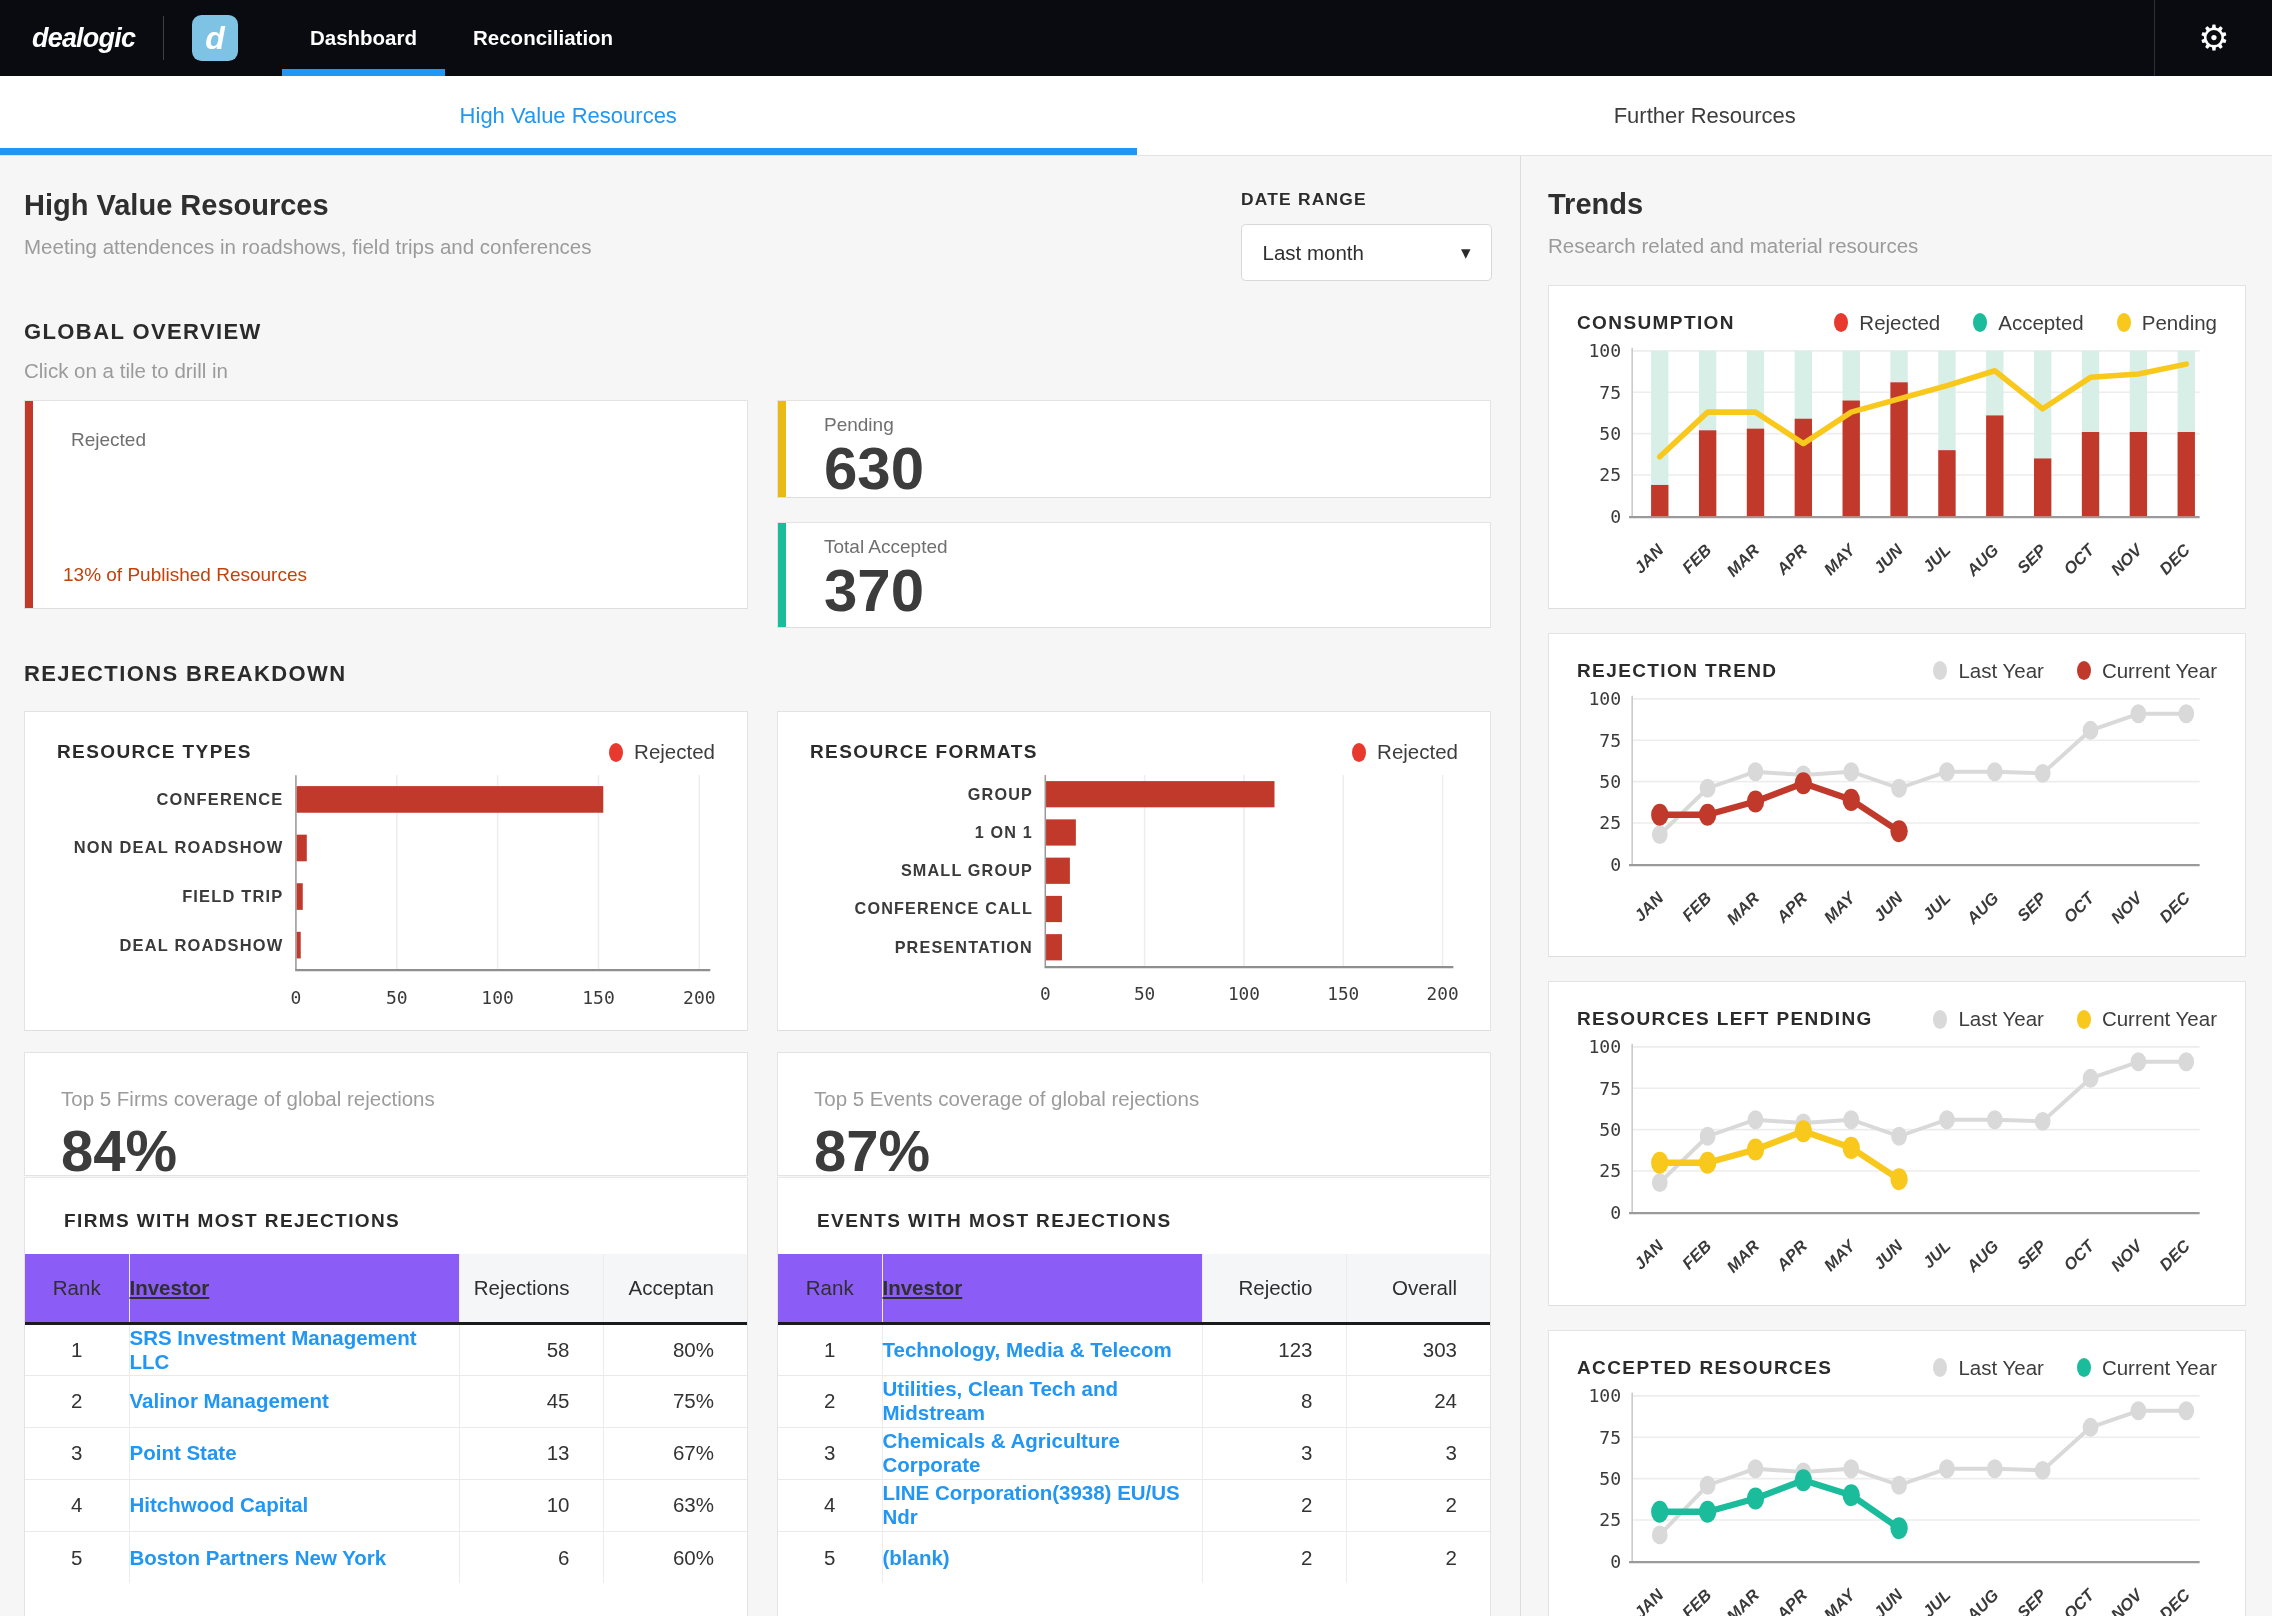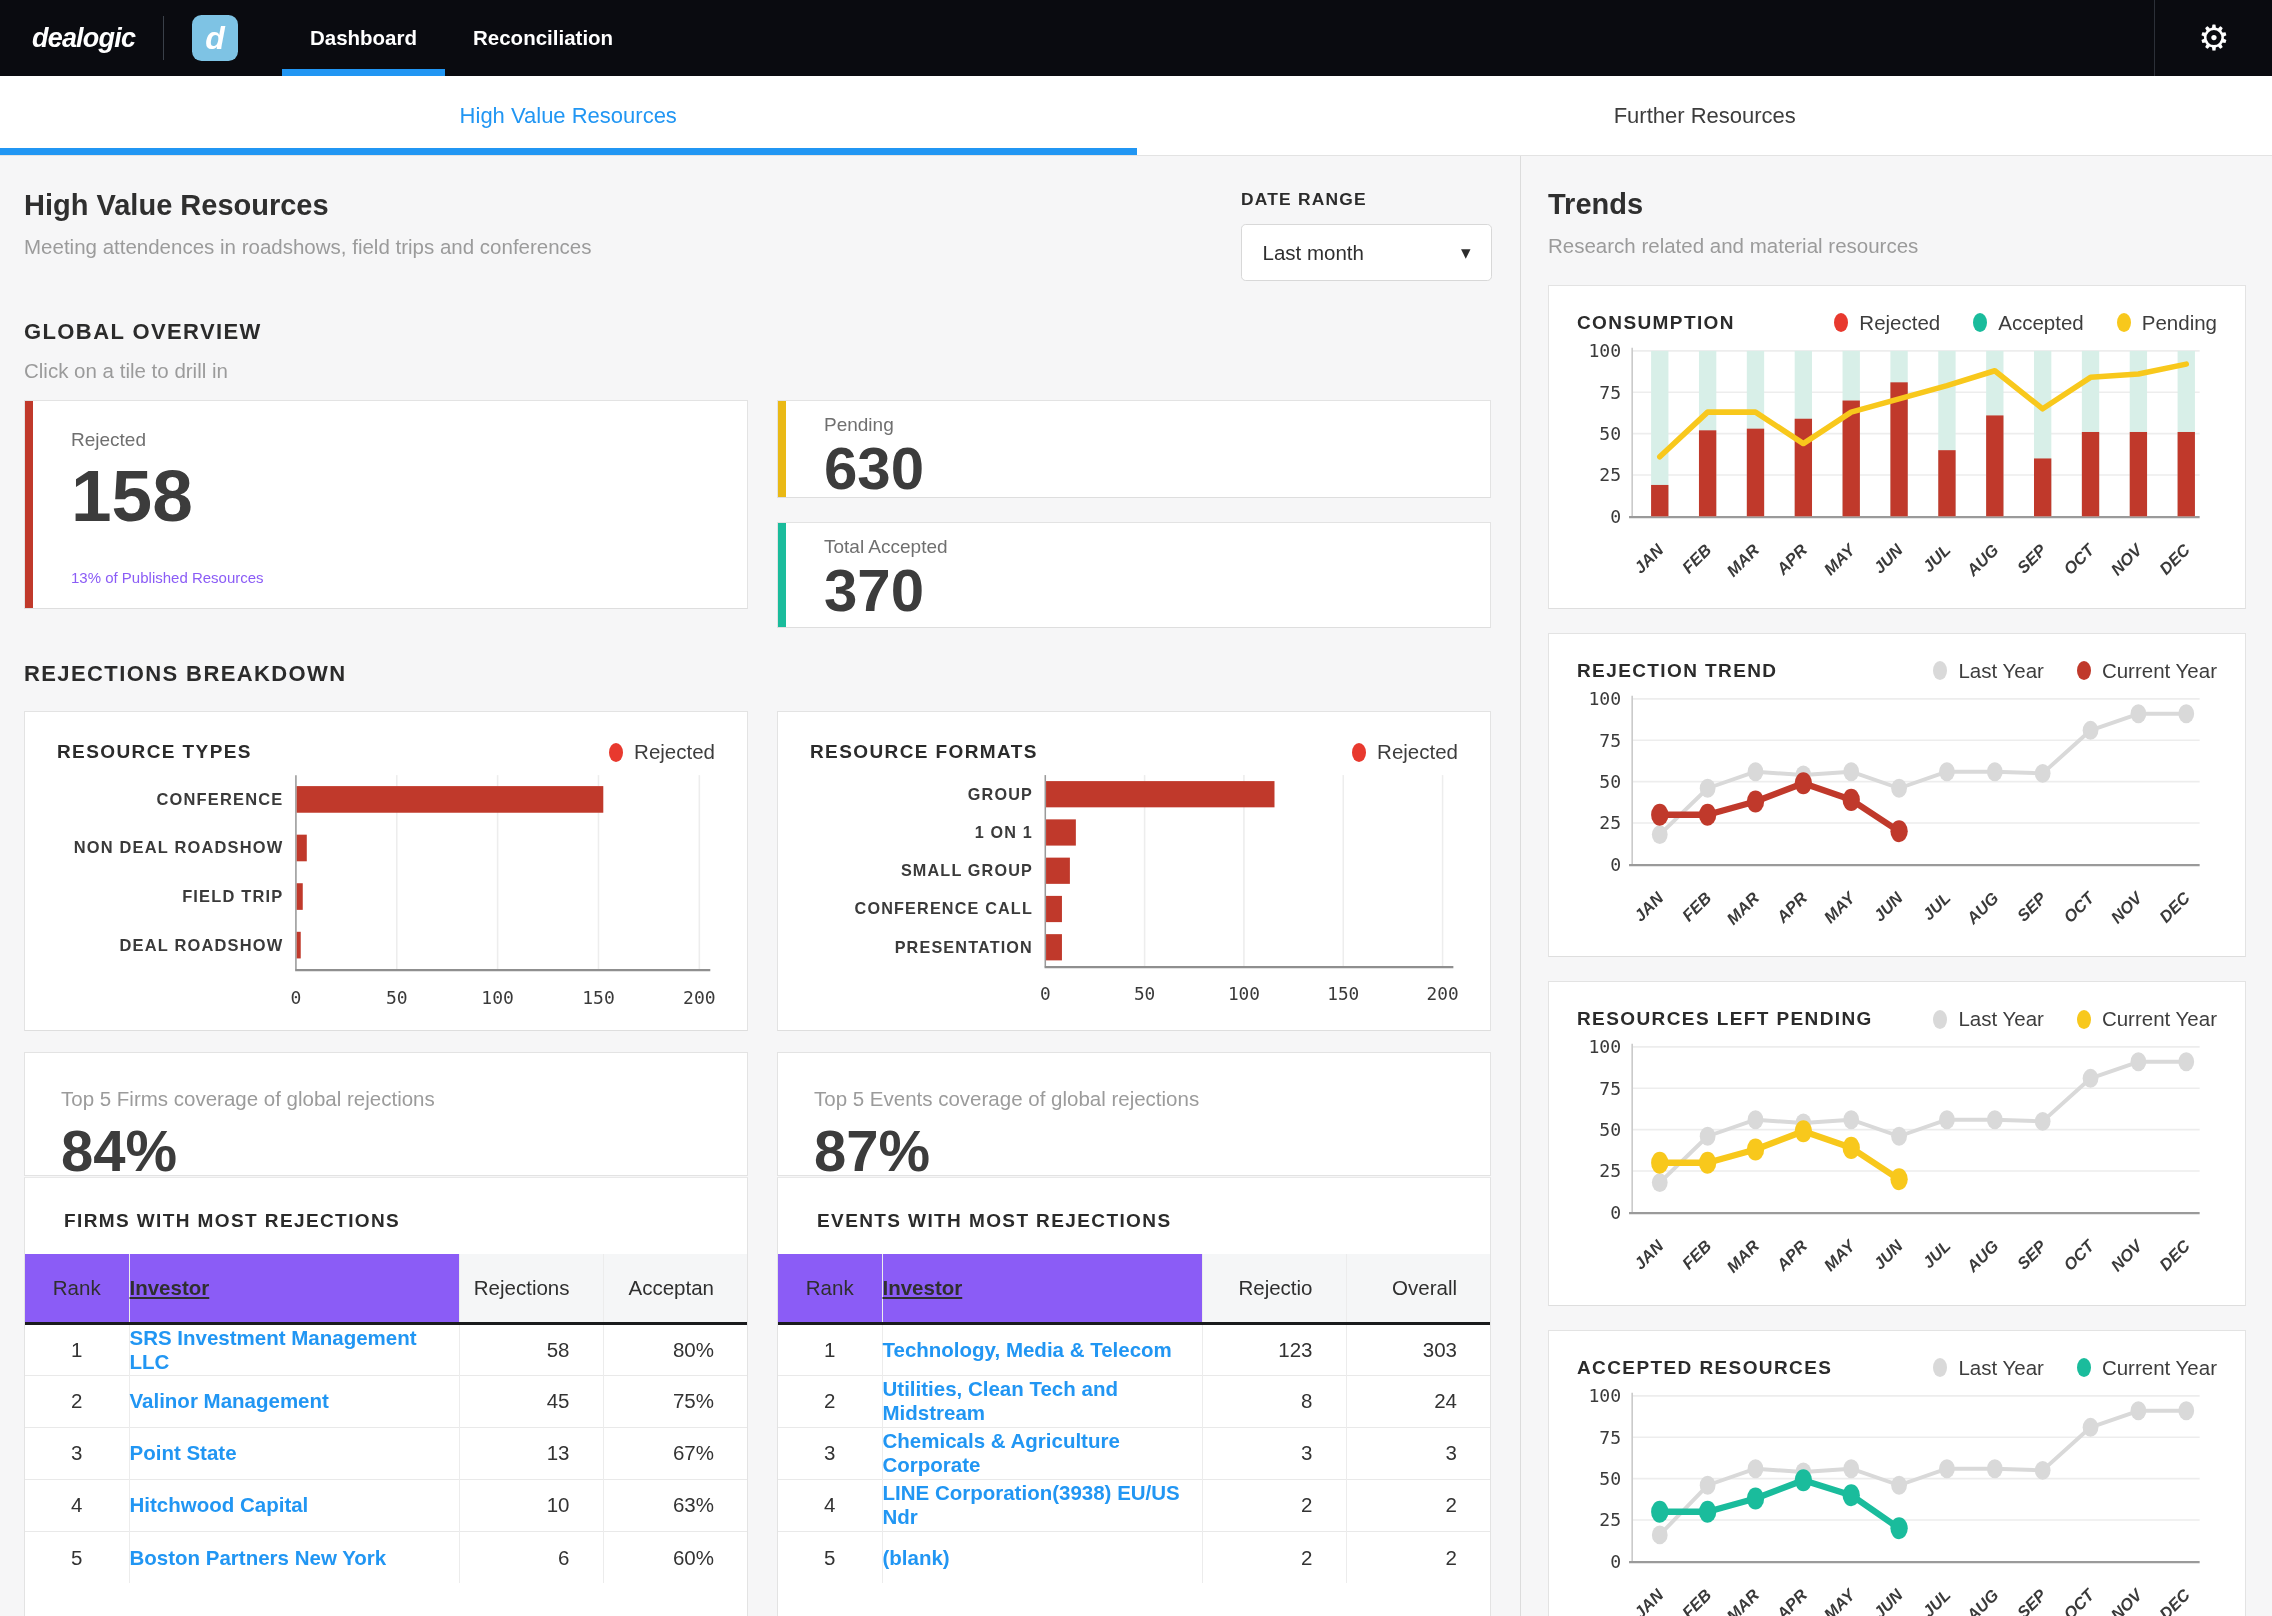--- a/index.html
+++ b/index.html
@@ -44,21 +44,21 @@
   .tiles { display:flex; gap:29px; margin-top:17.4px; }
   .tile { position:relative; background:#fff; border:0.8px solid #e3e3e3; border-bottom:1.6px solid #dedede; cursor:pointer; }
   .tile-accent { position:absolute; left:0; top:0; bottom:0; width:8px; }
   .tile-rejected { width:724px; height:209px; padding:28px 32px 24px 46px; }
   .tiles-col { width:714px; display:flex; flex-direction:column; gap:24px; }
   .tile-small { height:98px; padding:12.6px 32px 8px 46px; }
   .tile-small:last-child { height:106px; }
   .tile-label { font-size:19px; color:#6f6f6f; }
   .big-number { font-size:73px; font-weight:600; color:#3c3c3c; line-height:1.05; margin-top:6.3px; }
   .small-number { font-size:60px; font-weight:600; color:#3c3c3c; line-height:1.0; margin-top:3.2px; }
-  .tile-footnote { position:absolute; left:46px; bottom:22px; font-size:15px; font-weight:500; color:#8b5cf6; }
+  .tile-footnote { position:absolute; left:38px; bottom:22px; font-size:19px; font-weight:500; color:#c2410c; }
 
   
   .cards-row { display:flex; gap:29px; margin-top:24px; }
   .chart-card { background:#fff; border:0.8px solid #e3e3e3; border-bottom:1.6px solid #dedede; padding:28px 32px; }
   .chart-card.w1 { width:724px; height:320px; }
   .chart-card.w2 { width:714px; height:320px; }
   .card-title-row { display:flex; align-items:center; }
   .card-title { font-size:19px; font-weight:bold; letter-spacing:1.4px; color:#2b2b2b; }
   .legend { margin-left:auto; display:flex; gap:33px; }
   .legend-item { display:flex; align-items:center; gap:11px; font-size:20.5px; color:#3d3d3d; }
@@ -135,21 +135,20 @@
       </div>
     </div>
 
     <div class="section-label mt-go">GLOBAL OVERVIEW</div>
     <div class="section-hint">Click on a tile to drill in</div>
 
     <div class="tiles">
       <div class="tile tile-rejected">
         <span class="tile-accent" style="background: rgb(192, 57, 43);"></span>
         <div class="tile-label">Rejected</div>
-        <div class="big-number">158</div>
         <div class="tile-footnote">13% of Published Resources</div>
       </div>
       <div class="tiles-col">
         <div class="tile tile-small">
           <span class="tile-accent" style="background: rgb(234, 185, 21);"></span>
           <div class="tile-label">Pending</div>
           <div class="small-number">630</div>
         </div>
         <div class="tile tile-small">
           <span class="tile-accent" style="background: rgb(26, 188, 156);"></span>

